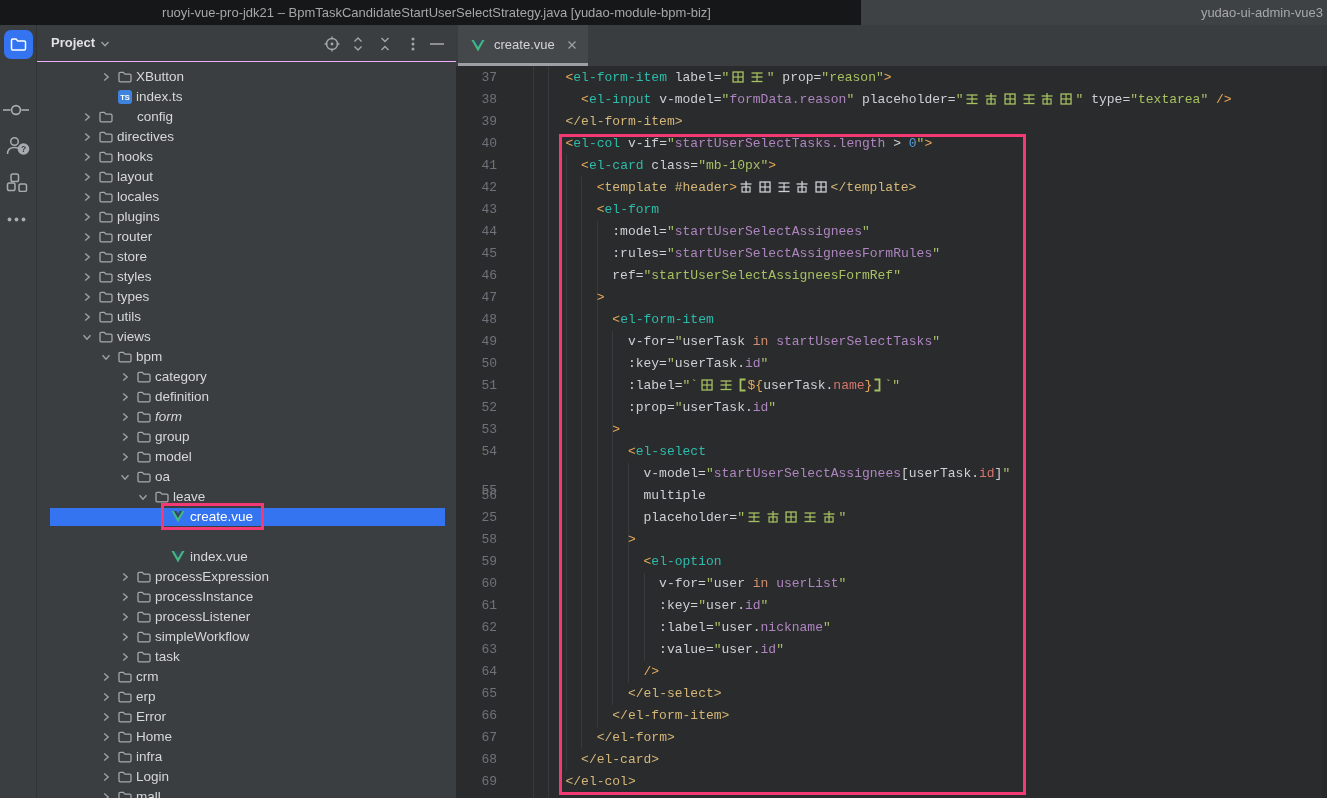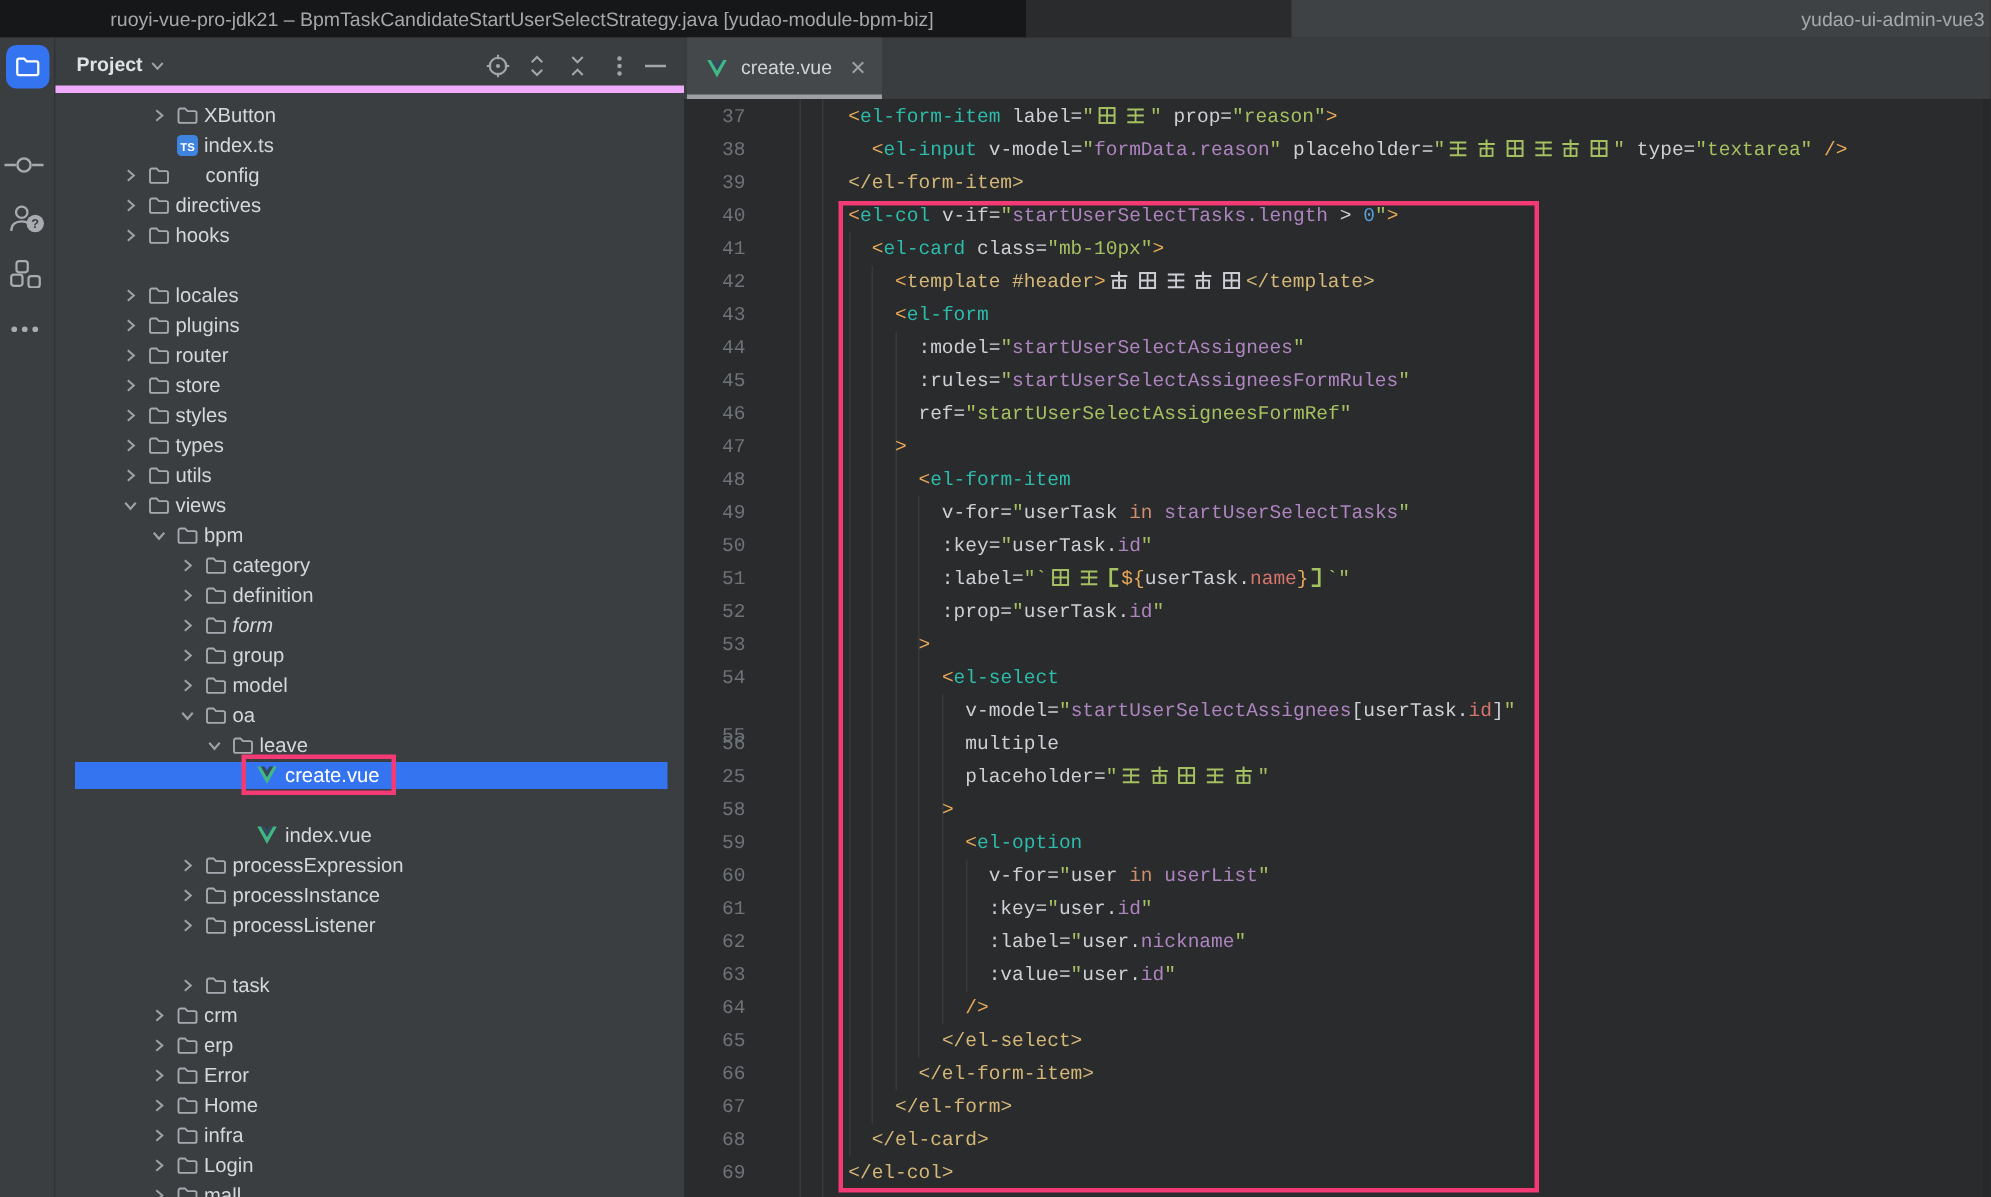--- a/index.html
+++ b/index.html
@@ -1,26 +1,26 @@
 <!DOCTYPE html>
 <html><head><meta charset="utf-8"><style>
 
 *{margin:0;padding:0;box-sizing:border-box}
 svg{display:block}
 html,body{width:1327px;height:798px;overflow:hidden;background:#2A2B2C;font-family:"Liberation Sans",sans-serif}
 #root{position:absolute;top:0;left:0;width:1327px;height:798px}
 .abs{position:absolute}
 
-#titleL{left:0;top:0;width:684px;height:25px;background:#161718;color:#A5A7A9;font-size:13px;line-height:25px;text-align:center;text-indent:12px}
+#titleL{left:0;top:0;width:861px;height:25px;background:#161718;color:#A5A7A9;font-size:13px;line-height:25px;text-align:center;text-indent:12px}
 #titleR{left:861px;top:0;width:466px;height:25px;background:#3F4245;color:#A6A9AC;font-size:13px;line-height:25px;text-align:right;padding-right:4px}
 
 #stripe{left:0;top:25px;width:37px;height:773px;background:#3B3E41;border-right:1px solid #313437}
 
 #tree{left:37px;top:25px;width:419px;height:773px;background:#3B3E41}
-#phdr{position:absolute;left:0;top:0;width:419px;height:37px;border-bottom:5px solid #f0abfc}
+#phdr{position:absolute;left:0;top:0;width:419px;height:37px;border-bottom:1px solid #f0abfc}
 .trow{position:absolute;left:0;width:419px;height:20px}
 .ticon{position:absolute;top:4px}
 .ticon2{position:absolute;top:2px}
 .tlabel{position:absolute;top:2px;font-size:13.5px;color:#D5D7DB;white-space:nowrap}
 .selrow{position:absolute;left:13px;top:1px;width:395px;height:18px;background:#3574F0}
 
 #tabbar{left:456px;top:25px;width:871px;height:41px;background:#3A3D3F}
 #tab{position:absolute;left:2px;top:0;width:130px;height:41px;background:#45484A;border-bottom:3px solid #9CA0A5}
 #editor{left:456px;top:66px;width:871px;height:732px;background:#2A2B2C}
 .gl{position:absolute;left:0px;width:41px;text-align:right;font-family:"Liberation Mono",monospace;font-size:13px;line-height:22px;color:#6E737A}
@@ -170,20 +170,33 @@
             <path d="M4.2,2.5 L8.2,6 L4.2,9.5" fill="none" stroke="#9DA0A6" stroke-width="1.4"></path>
           </svg>
         </span>
         <span class="ticon2" style="left:61px;">
           <svg width="16" height="16" viewBox="0 0 16 16">
             <path d="M2,4.6 C2,3.9 2.5,3.3 3.2,3.3 H6.3 L8,5.1 H12.8 C13.5,5.1 14,5.7 14,6.4 V11.6 C14,12.3 13.5,12.9 12.8,12.9 H3.2 C2.5,12.9 2,12.3 2,11.6 Z" fill="none" stroke="#A6A9AF" stroke-width="1.25"></path>
           </svg>
         </span>
         <span class="tlabel" style="left:80px;">hooks</span>
       </div>
+<div class="trow" style="top:142px">
+        <span class="ticon" style="left:44px">
+          <svg width="12" height="12" viewBox="0 0 12 12">
+            <path d="M4.2,2.5 L8.2,6 L4.2,9.5" fill="none" stroke="#9DA0A6" stroke-width="1.4"></path>
+          </svg>
+        </span>
+        <span class="ticon2" style="left:61px;">
+          <svg width="16" height="16" viewBox="0 0 16 16">
+            <path d="M2,4.6 C2,3.9 2.5,3.3 3.2,3.3 H6.3 L8,5.1 H12.8 C13.5,5.1 14,5.7 14,6.4 V11.6 C14,12.3 13.5,12.9 12.8,12.9 H3.2 C2.5,12.9 2,12.3 2,11.6 Z" fill="none" stroke="#A6A9AF" stroke-width="1.25"></path>
+          </svg>
+        </span>
+        <span class="tlabel" style="left:80px;">layout</span>
+      </div>
 <div class="trow" style="top:162px">
         <span class="ticon" style="left:44px">
           <svg width="12" height="12" viewBox="0 0 12 12">
             <path d="M4.2,2.5 L8.2,6 L4.2,9.5" fill="none" stroke="#9DA0A6" stroke-width="1.4"></path>
           </svg>
         </span>
         <span class="ticon2" style="left:61px;">
           <svg width="16" height="16" viewBox="0 0 16 16">
             <path d="M2,4.6 C2,3.9 2.5,3.3 3.2,3.3 H6.3 L8,5.1 H12.8 C13.5,5.1 14,5.7 14,6.4 V11.6 C14,12.3 13.5,12.9 12.8,12.9 H3.2 C2.5,12.9 2,12.3 2,11.6 Z" fill="none" stroke="#A6A9AF" stroke-width="1.25"></path>
           </svg>
@@ -435,20 +448,33 @@
           <svg width="12" height="12" viewBox="0 0 12 12">
             <path d="M4.2,2.5 L8.2,6 L4.2,9.5" fill="none" stroke="#9DA0A6" stroke-width="1.4"></path>
           </svg>
         </span>
         <span class="ticon2" style="left:99px;">
           <svg width="16" height="16" viewBox="0 0 16 16">
             <path d="M2,4.6 C2,3.9 2.5,3.3 3.2,3.3 H6.3 L8,5.1 H12.8 C13.5,5.1 14,5.7 14,6.4 V11.6 C14,12.3 13.5,12.9 12.8,12.9 H3.2 C2.5,12.9 2,12.3 2,11.6 Z" fill="none" stroke="#A6A9AF" stroke-width="1.25"></path>
           </svg>
         </span>
         <span class="tlabel" style="left:118px;">processListener</span>
+      </div>
+<div class="trow" style="top:602px">
+        <span class="ticon" style="left:82px">
+          <svg width="12" height="12" viewBox="0 0 12 12">
+            <path d="M4.2,2.5 L8.2,6 L4.2,9.5" fill="none" stroke="#9DA0A6" stroke-width="1.4"></path>
+          </svg>
+        </span>
+        <span class="ticon2" style="left:99px;">
+          <svg width="16" height="16" viewBox="0 0 16 16">
+            <path d="M2,4.6 C2,3.9 2.5,3.3 3.2,3.3 H6.3 L8,5.1 H12.8 C13.5,5.1 14,5.7 14,6.4 V11.6 C14,12.3 13.5,12.9 12.8,12.9 H3.2 C2.5,12.9 2,12.3 2,11.6 Z" fill="none" stroke="#A6A9AF" stroke-width="1.25"></path>
+          </svg>
+        </span>
+        <span class="tlabel" style="left:118px;">simpleWorkflow</span>
       </div>
 <div class="trow" style="top:622px">
         <span class="ticon" style="left:82px">
           <svg width="12" height="12" viewBox="0 0 12 12">
             <path d="M4.2,2.5 L8.2,6 L4.2,9.5" fill="none" stroke="#9DA0A6" stroke-width="1.4"></path>
           </svg>
         </span>
         <span class="ticon2" style="left:99px;">
           <svg width="16" height="16" viewBox="0 0 16 16">
             <path d="M2,4.6 C2,3.9 2.5,3.3 3.2,3.3 H6.3 L8,5.1 H12.8 C13.5,5.1 14,5.7 14,6.4 V11.6 C14,12.3 13.5,12.9 12.8,12.9 H3.2 C2.5,12.9 2,12.3 2,11.6 Z" fill="none" stroke="#A6A9AF" stroke-width="1.25"></path>

